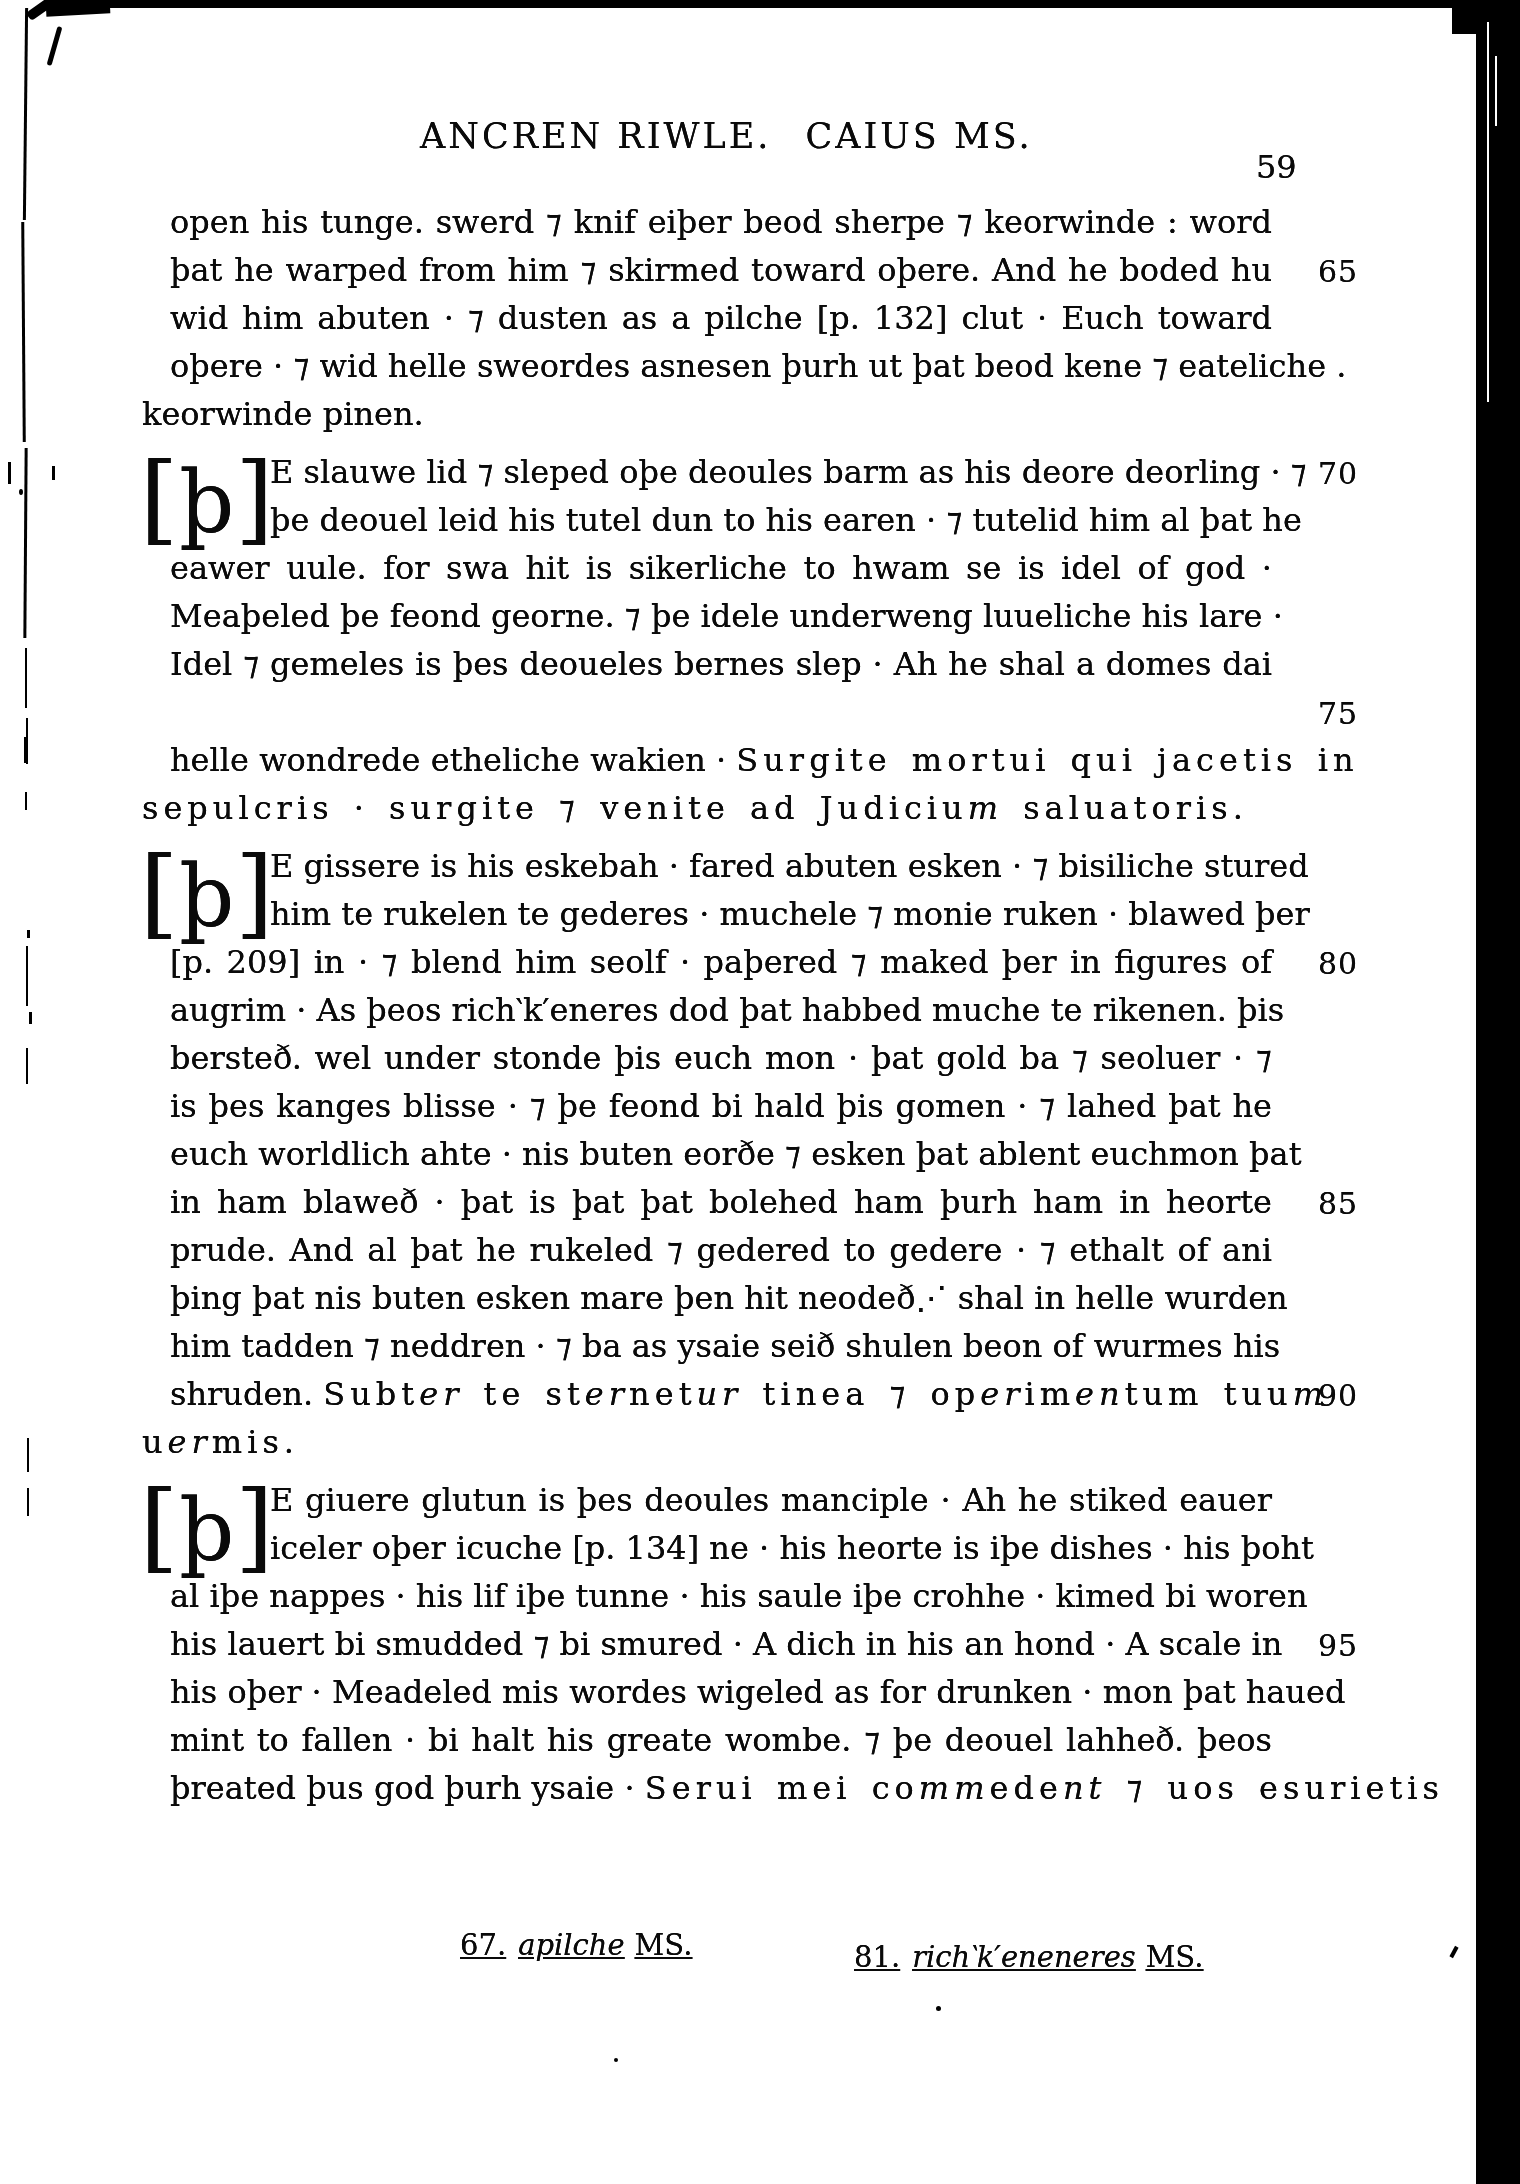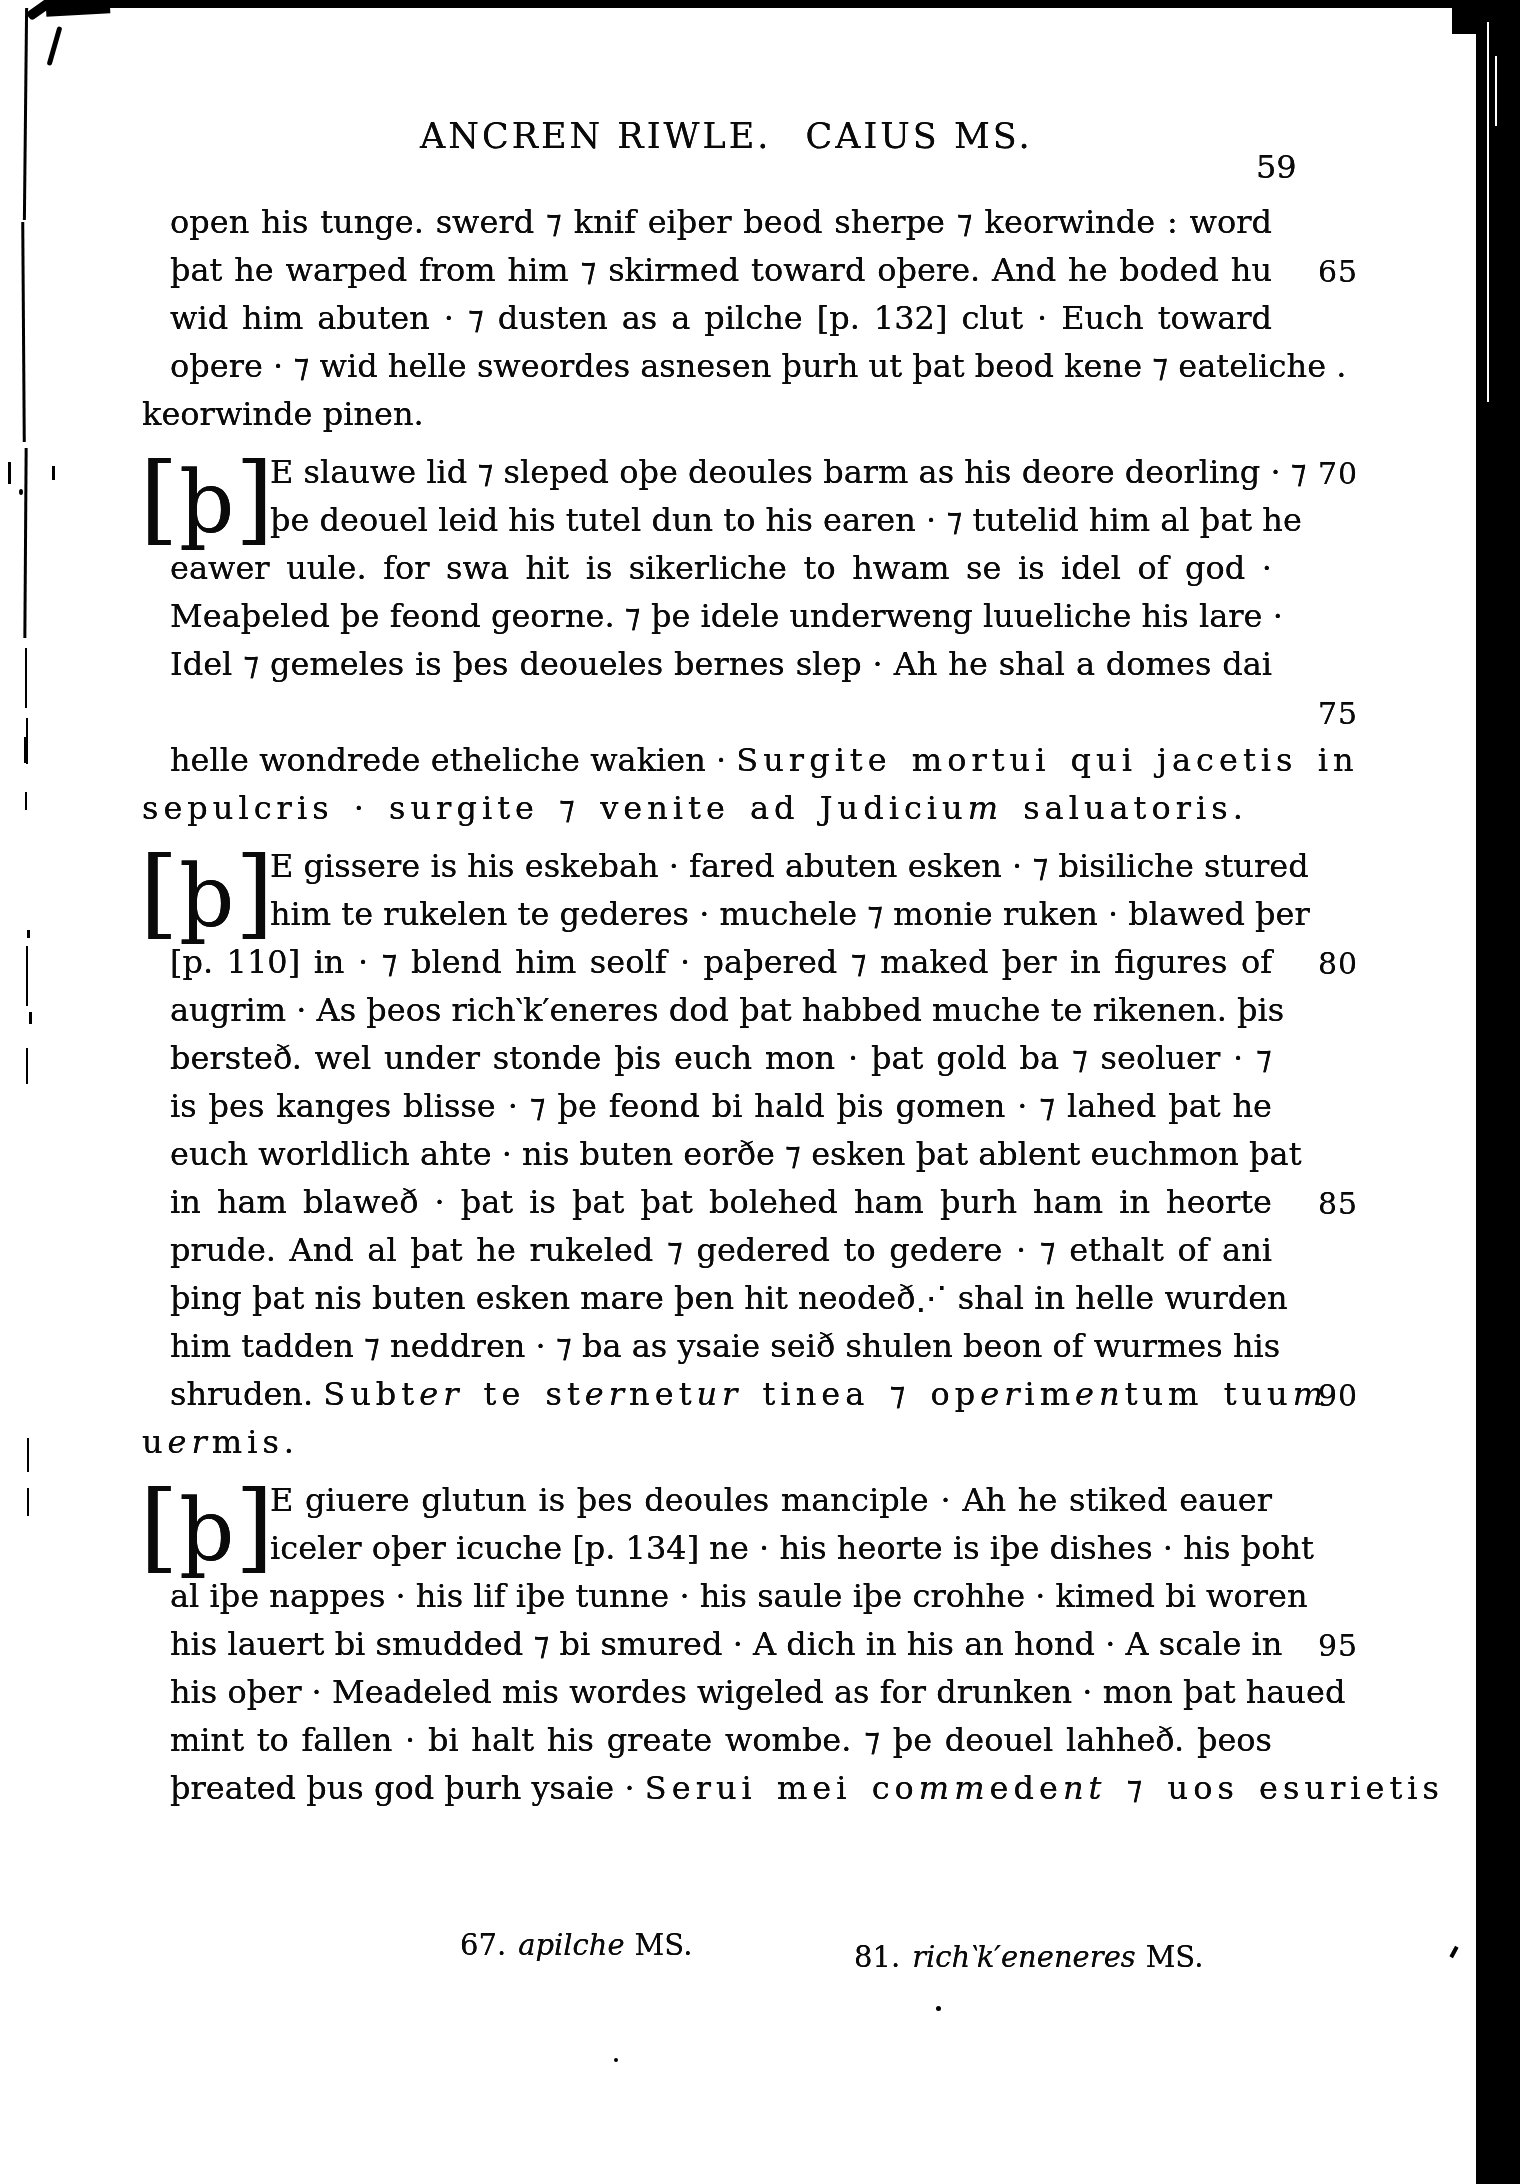--- a/index.html
+++ b/index.html
@@ -28,21 +28,21 @@
   .num{position:absolute;left:1148px;top:2px;font-size:30px;letter-spacing:1px;text-align:left;}
   .sp{letter-spacing:5px;word-spacing:5px;}
   .spit{letter-spacing:5px;font-style:italic;}
   .initial{
     position:absolute;left:-2px;top:4px;height:96px;display:flex;align-items:baseline;
   }
   .initial .brk{font-size:98px;line-height:92px;}
   .initial .ltr{font-size:86px;line-height:92px;margin:0 1px;}
   
   .footnotes{position:absolute;left:142px;top:1928px;width:1130px;height:48px;font-size:29px;text-shadow:0 0 .4px currentColor;}
-  .fn{position:absolute;white-space:nowrap;}
+  .fn{position:absolute;white-space:nowrap;text-decoration:underline;}
   .fn1{left:318px;}
   .fn2{left:712px;margin-top:12px;}
   .fn-num{margin-right:12px;}
   .fn-word{font-style:italic;margin-right:10px;}
 </style>
 </head>
 <body>
 
 <div class="page">
 
@@ -103,21 +103,21 @@
         <div class="line"><span class="sp">sepulcris · surgite ⁊ venite ad Judiciu</span><span class="spit">m</span><span class="sp"> saluatoris.</span></div>
       </div>
       <div class="para has-init">
         <span class="initial">
           <span class="brk">[</span>
           <span class="ltr">þ</span>
           <span class="brk">]</span>
         </span>
         <div class="line j ind"><span>E gissere is his eskebah · fared abuten esken · ⁊ bisiliche stured</span></div>
         <div class="line j ind"><span>him te rukelen te gederes · muchele ⁊ monie ruken · blawed þer</span></div>
-        <div class="line j"><span>[p. 110] in · ⁊ blend him seolf · paþered ⁊ maked þer in figures of</span><span class="num">80</span></div>
+        <div class="line j"><span>[p. 209] in · ⁊ blend him seolf · paþered ⁊ maked þer in figures of</span><span class="num">80</span></div>
         <div class="line j"><span>augrim · As þeos rich‵k′eneres dod þat habbed muche te rikenen.  þis</span></div>
         <div class="line j"><span>bersteð.  wel under stonde þis euch mon · þat gold ba ⁊ seoluer · ⁊</span></div>
         <div class="line j"><span>is þes kanges blisse · ⁊ þe feond bi hald þis gomen · ⁊ lahed þat he</span></div>
         <div class="line j"><span>euch worldlich ahte · nis buten eorðe ⁊ esken þat ablent euchmon þat</span></div>
         <div class="line j"><span>in ham blaweð · þat is þat þat bolehed ham þurh ham in heorte</span><span class="num">85</span></div>
         <div class="line j"><span>prude.  And al þat he rukeled ⁊ gedered to gedere · ⁊ ethalt of ani</span></div>
         <div class="line j"><span>þing þat nis buten esken mare þen hit neodeð⋰ shal in helle wurden</span></div>
         <div class="line j"><span>him tadden ⁊ neddren · ⁊ ba as ysaie seið shulen beon of wurmes his</span></div>
         <div class="line j"><span>shruden.  </span><span class="sp">Subt</span><span class="spit">er</span><span class="sp"> te st</span><span class="spit">er</span><span class="sp">net</span><span class="spit">ur</span><span class="sp"> tinea ⁊ op</span><span class="spit">er</span><span class="sp">im</span><span class="spit">en</span><span class="sp">tum tuu</span><span class="spit">m</span><span class="num">90</span></div>
         <div class="line"><span class="sp">u</span><span class="spit">er</span><span class="sp">mis.</span></div>

